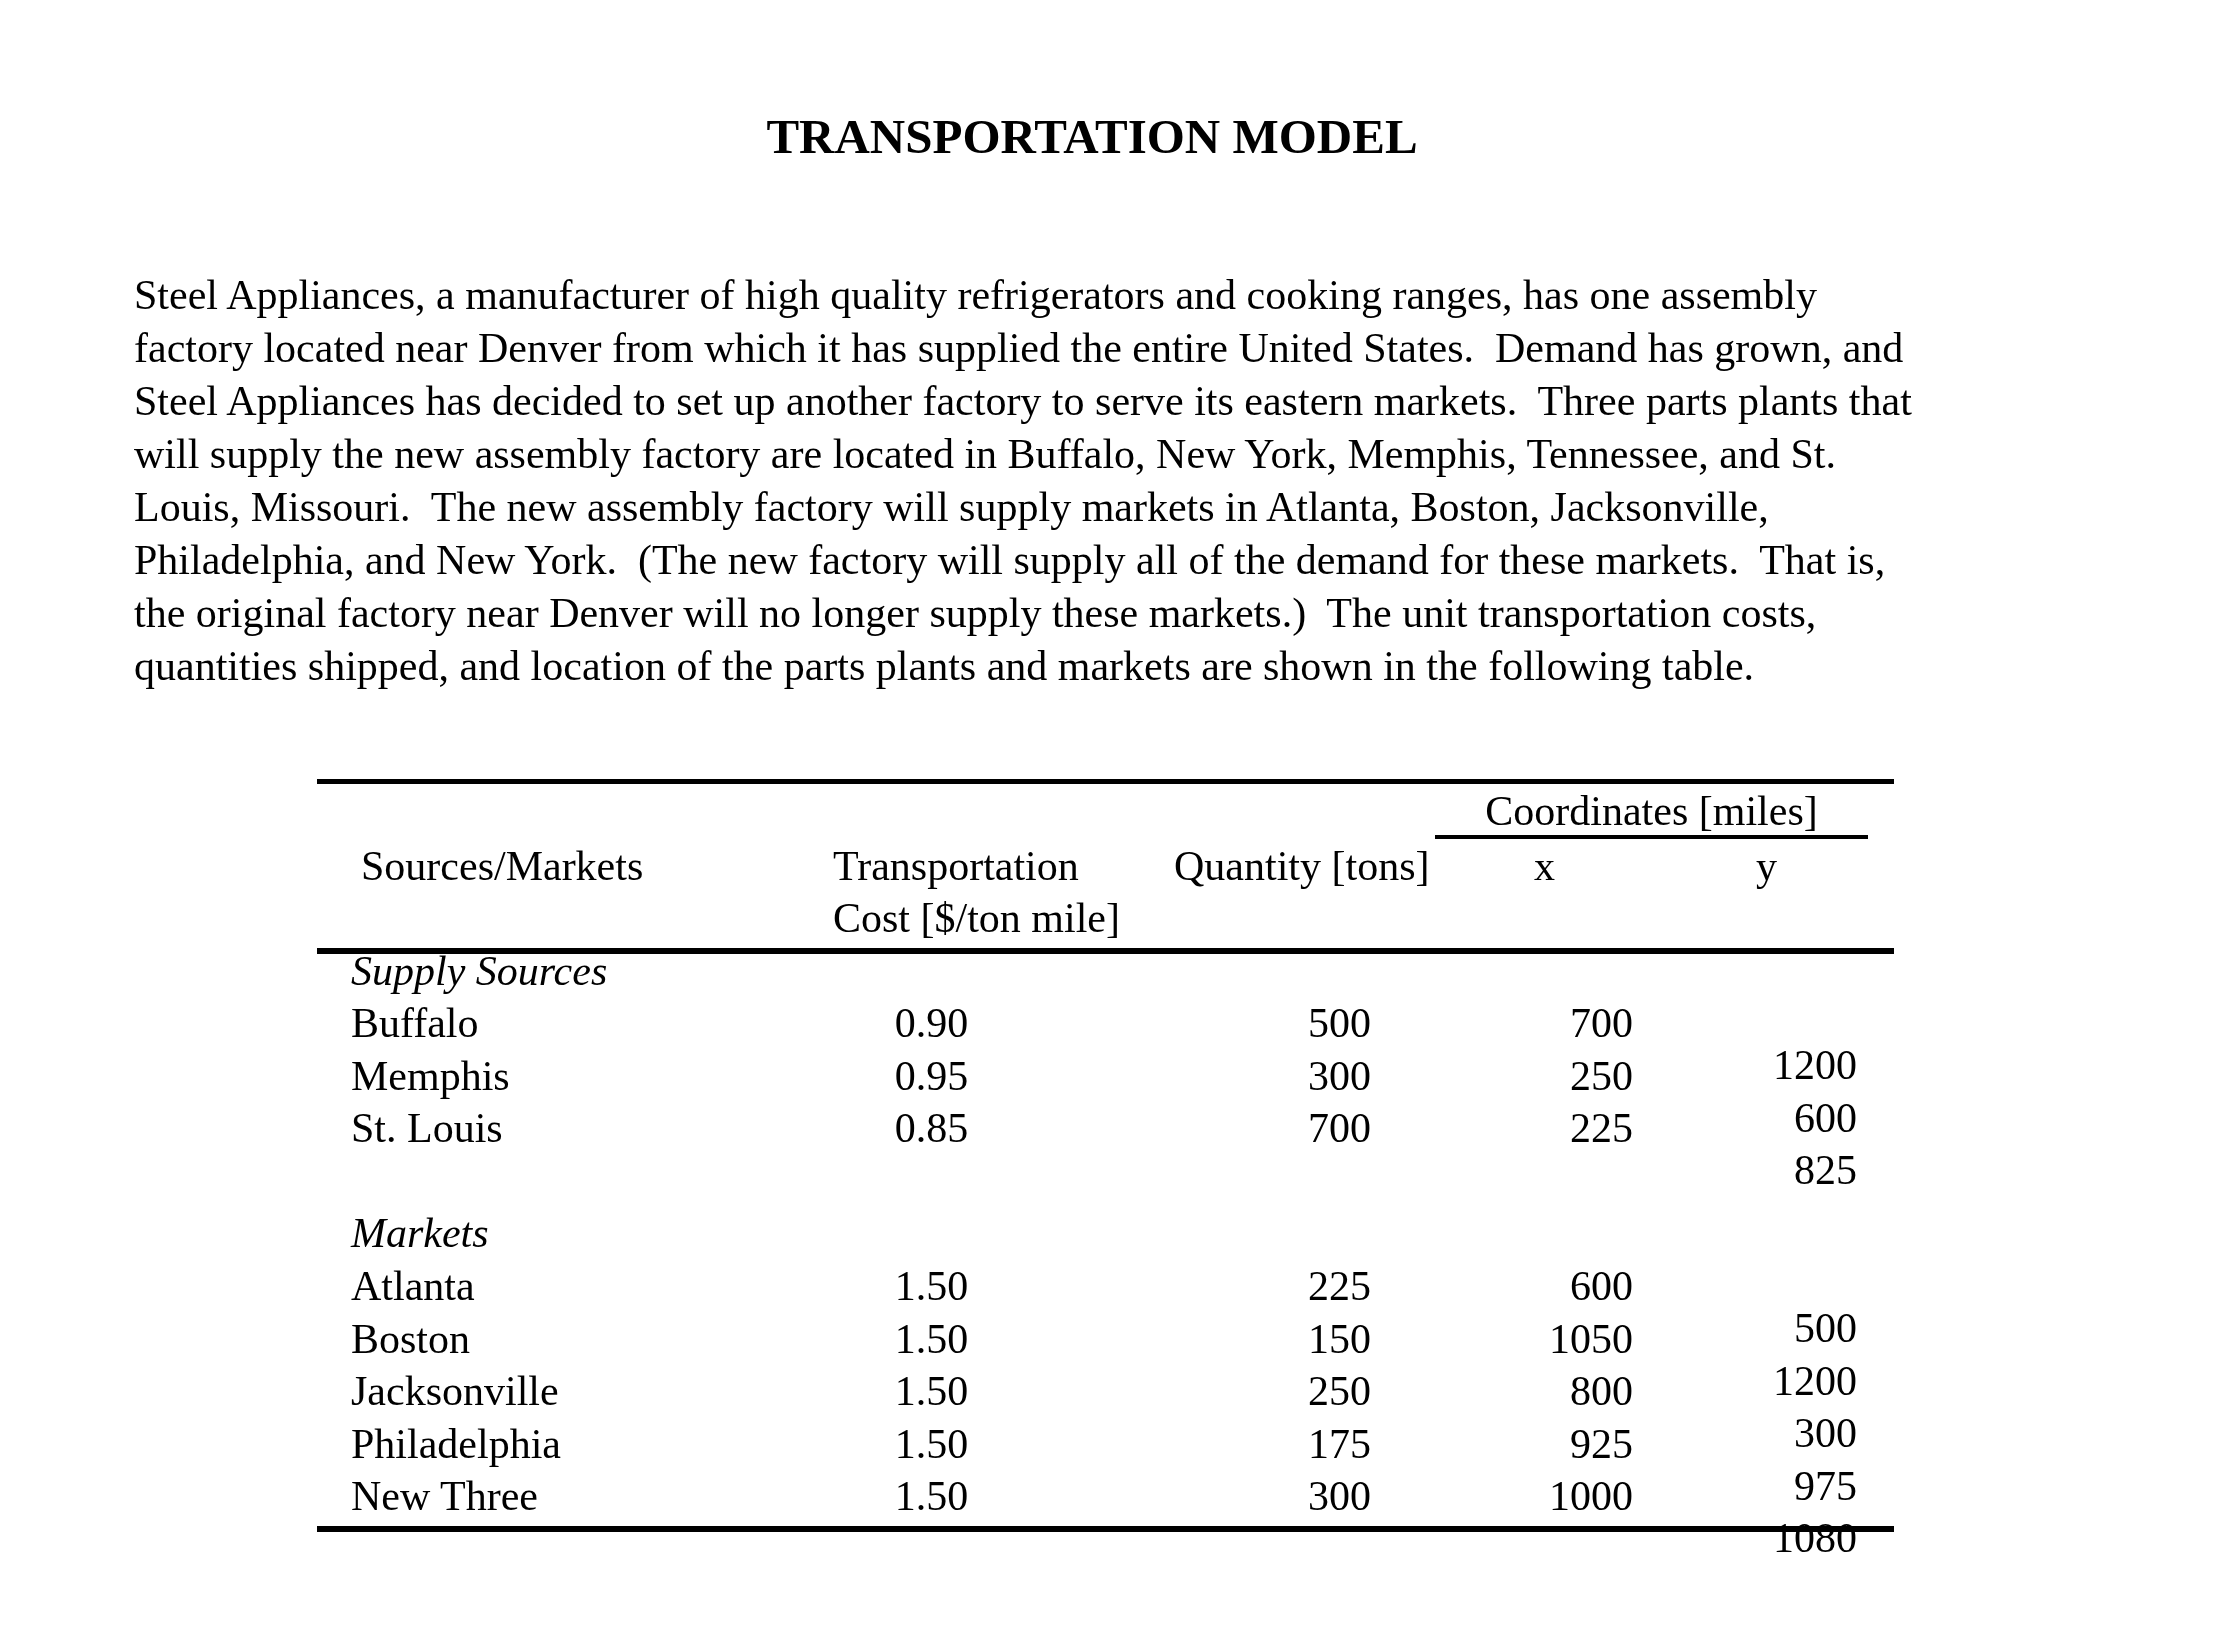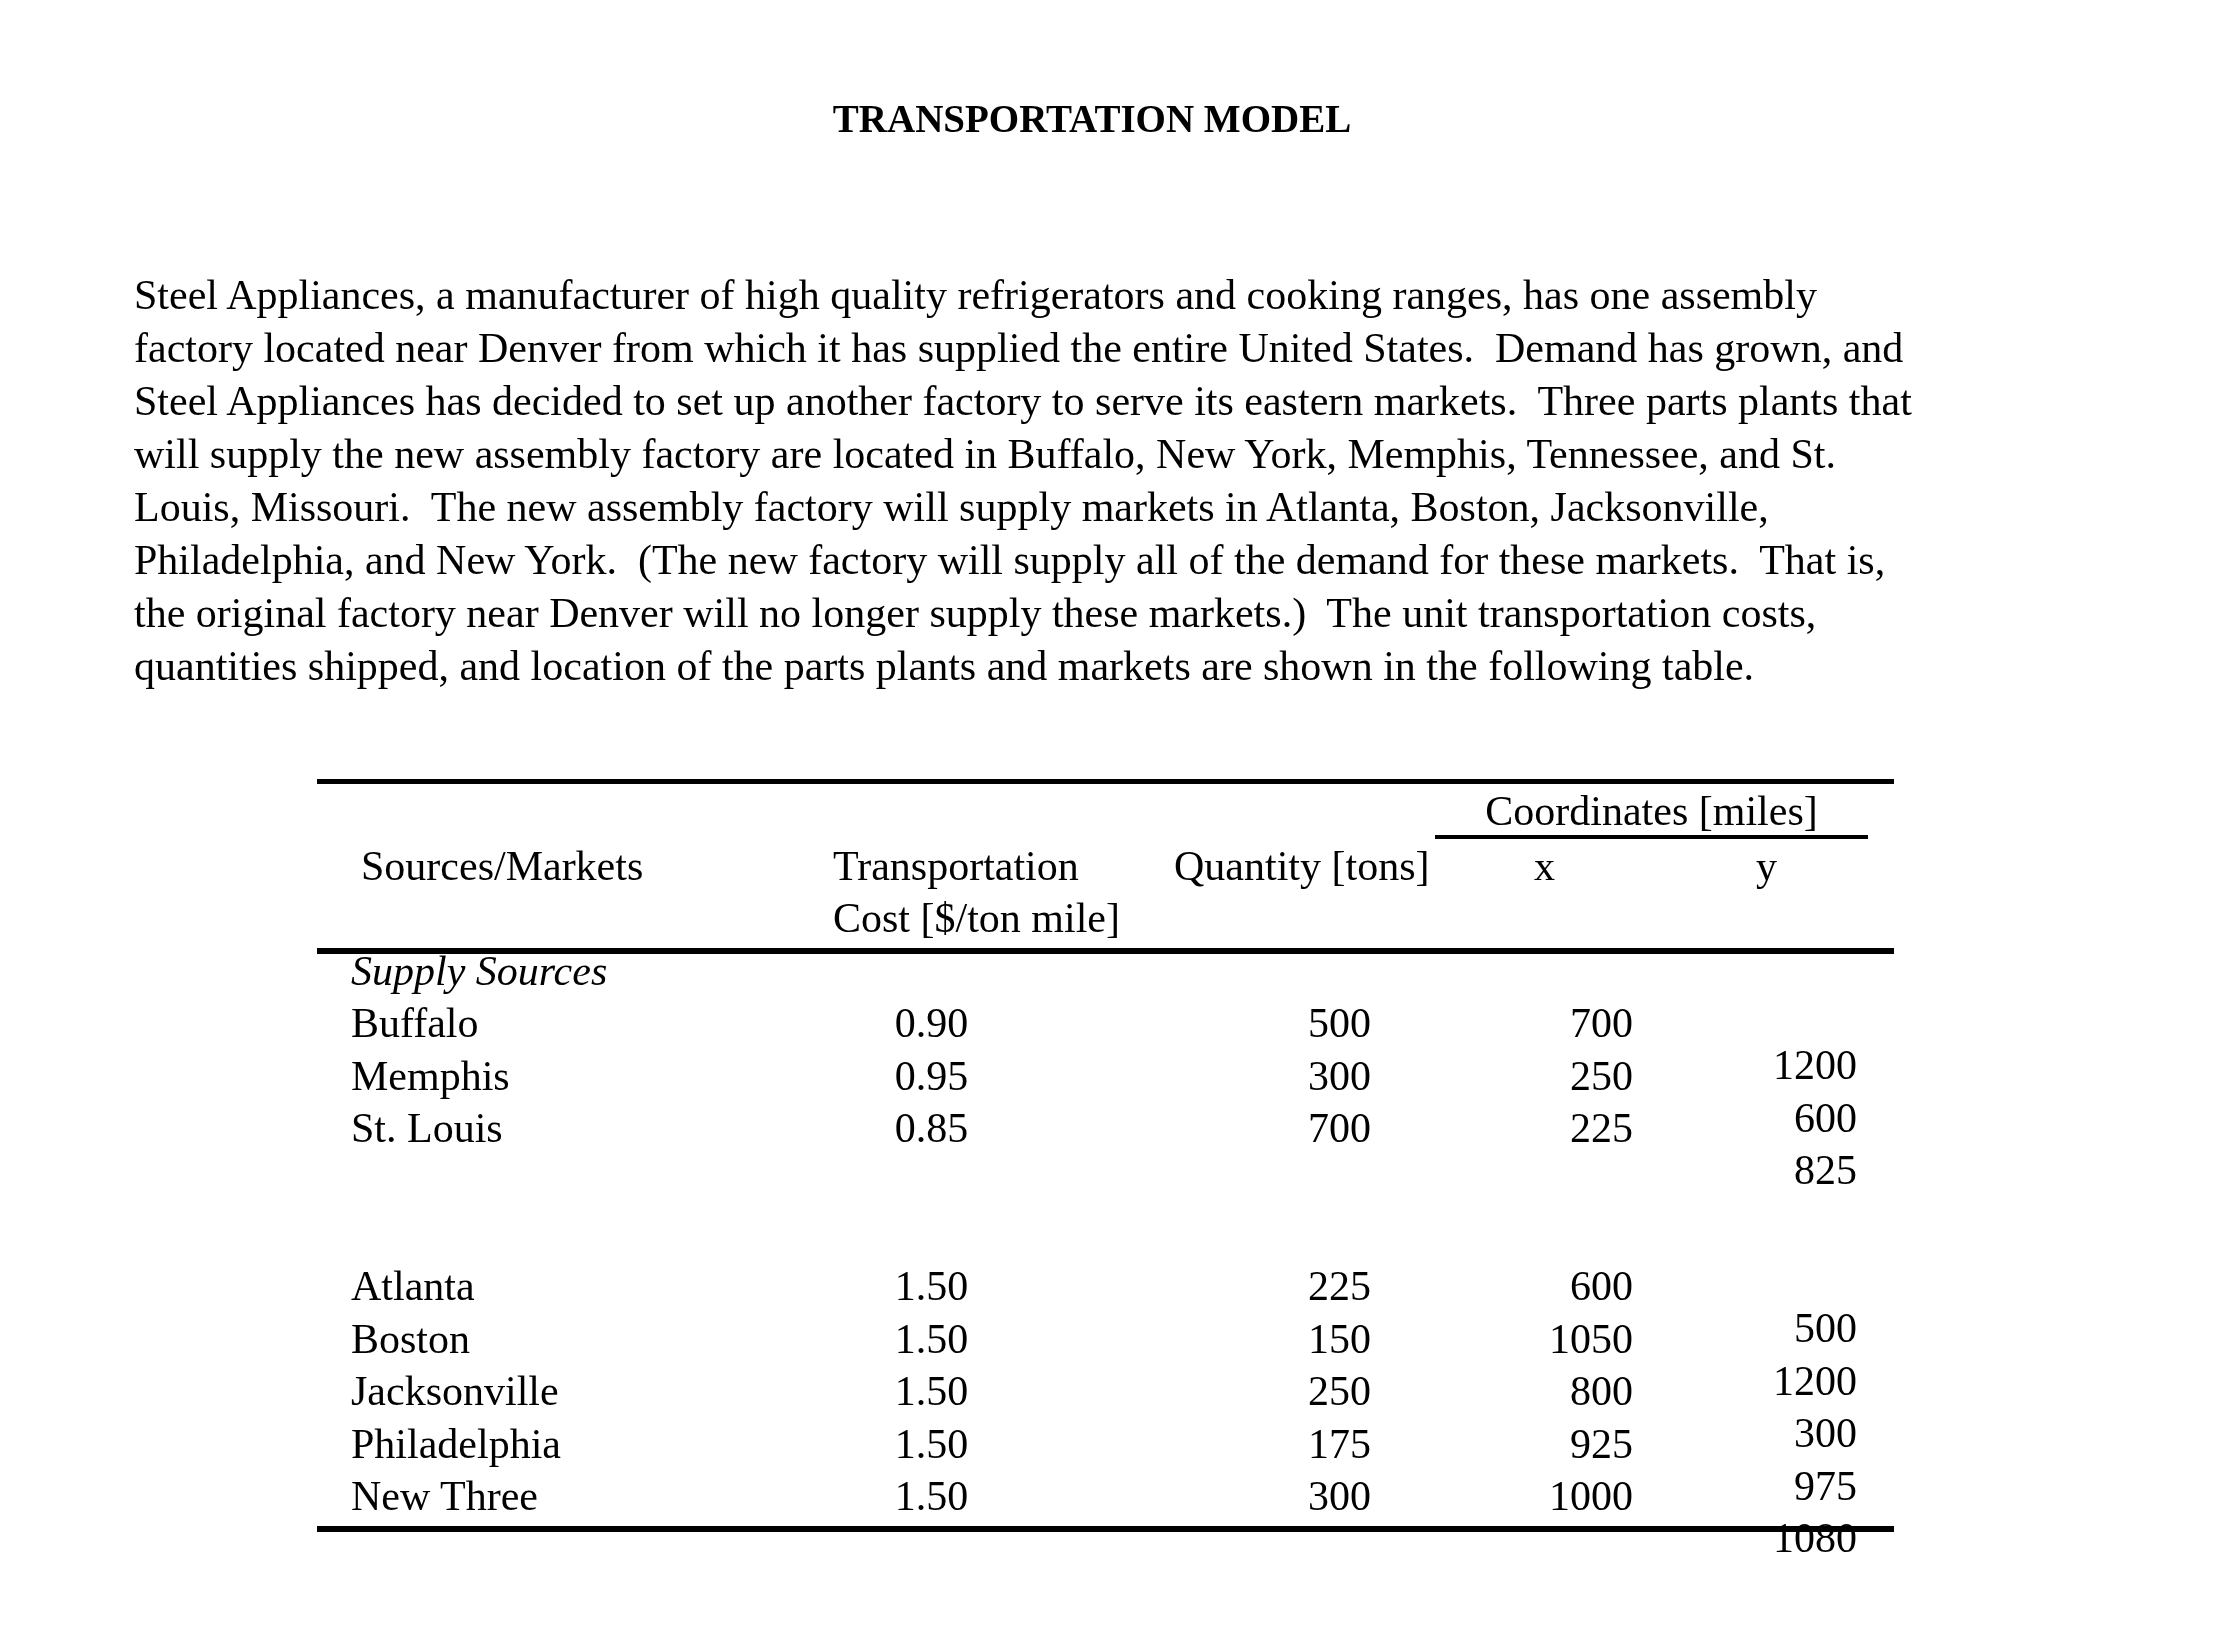--- a/index.html
+++ b/index.html
@@ -10,24 +10,24 @@
     font-family: "Liberation Serif", "DejaVu Serif", serif;
     font-size: 42px;
     line-height: 53px;
     position: relative;
     overflow: hidden;
   }
   .page { position: absolute; inset: 0; background: #ffffff; }
 
   .doc-title {
     position: absolute;
-    left: 134px; width: 1916px; top: 92px;
+    left: 134px; width: 1916px; top: 110px;
     text-align: center;
     font-weight: bold;
-    font-size: 39px;
+    font-size: 49px;
     white-space: pre;
   }
 
   .body-paragraph {
     position: absolute;
     left: 134px; top: 269px; width: 2063px;
     white-space: pre;           
     text-align: left;
   }
 
@@ -133,20 +133,23 @@
     </div>
 
     <div class="trow row-d3">
       <span class="cell c-name">St. Louis</span>
       <span class="cell c-cost">0.85</span>
       <span class="cell c-qty">700</span>
       <span class="cell c-x">225</span>
       <span class="cell c-y">825</span>
     </div>
 
+    <div class="trow row-sec2">
+      <span class="cell c-name section-label">Markets</span>
+    </div>
 
     <div class="trow row-d4">
       <span class="cell c-name">Atlanta</span>
       <span class="cell c-cost">1.50</span>
       <span class="cell c-qty">225</span>
       <span class="cell c-x">600</span>
       <span class="cell c-y">500</span>
     </div>
 
     <div class="trow row-d5">

